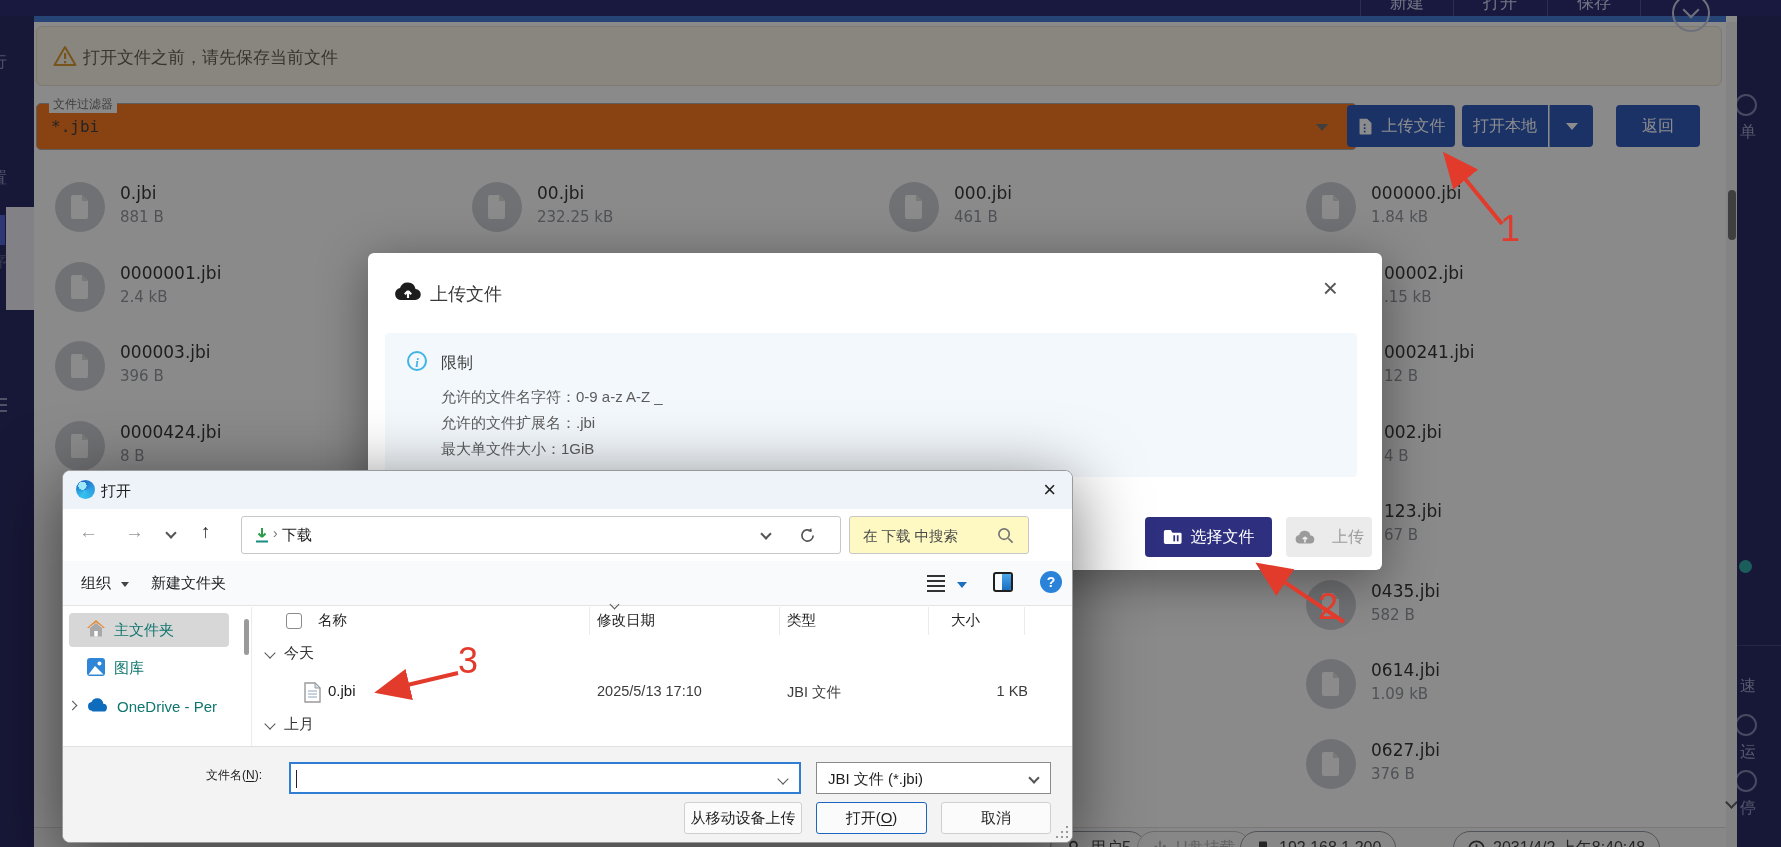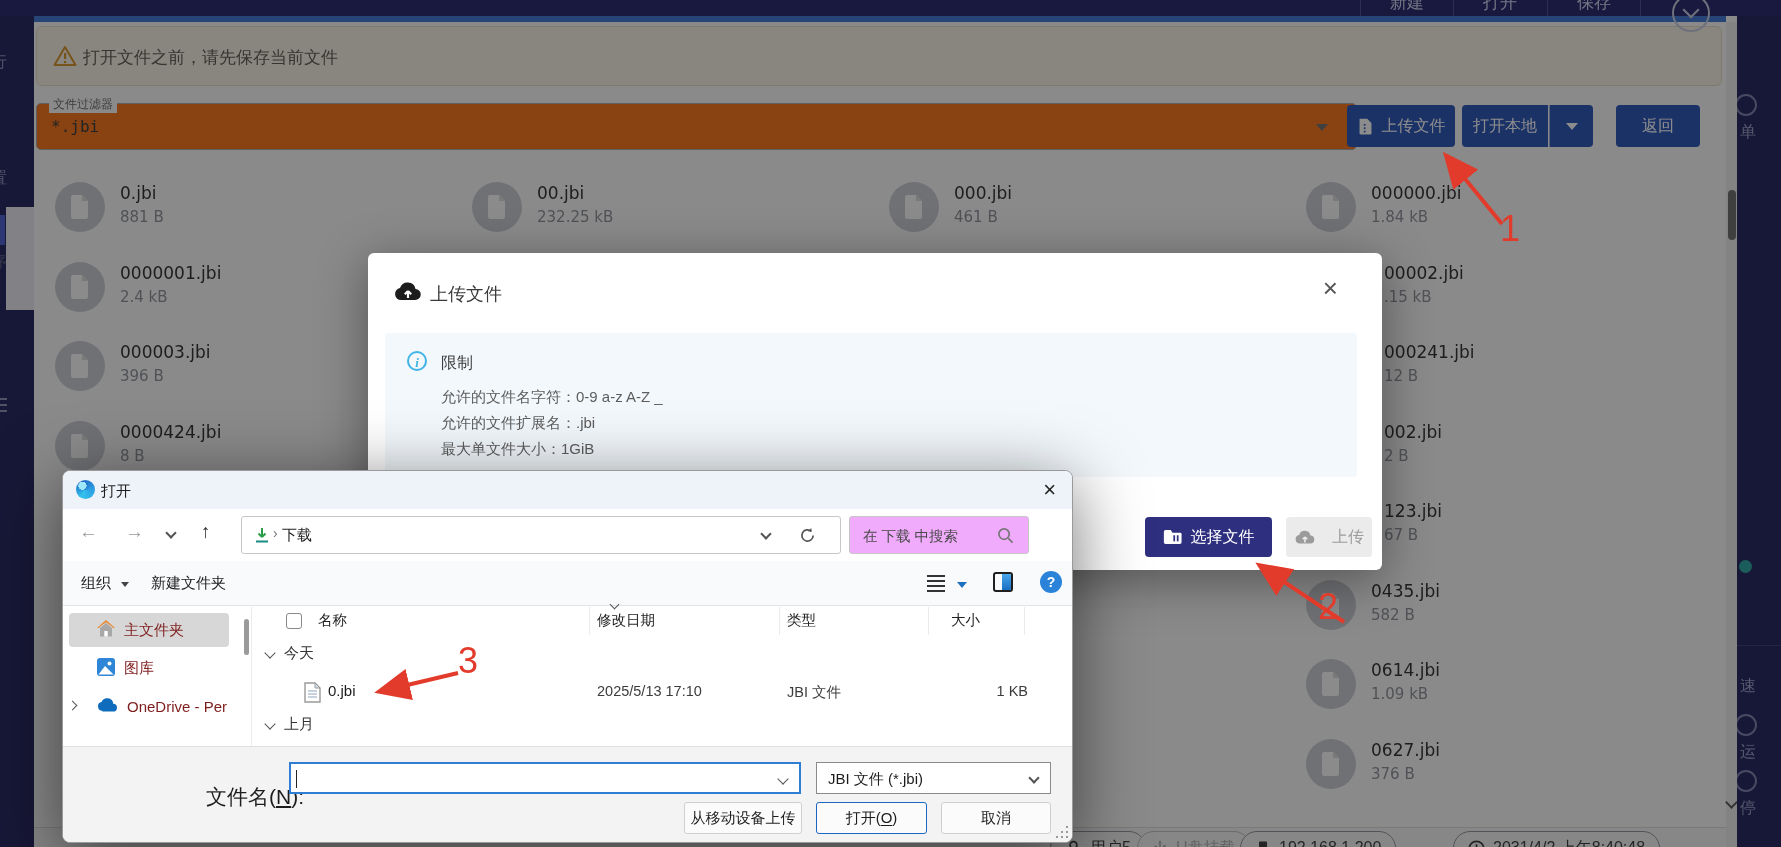--- a/index.html
+++ b/index.html
@@ -82,54 +82,54 @@
   #osd-title { position:absolute; left:38px; top:11px; font-size:15px; color:#1d1d1d; }
   #edge-icon { position:absolute; left:13px; top:9px; width:19px; height:19px; border-radius:50%;
     background: radial-gradient(circle at 34% 30%, #9fe8fa 0 22%, rgba(0,0,0,0) 23%), conic-gradient(from 210deg, #35c3ee, #1d63c4, #2e9fe2, #35c3ee); }
   #osd-close { position:absolute; right:16px; top:6px; font-size:22px; color:#222; }
   .nav-ico { position:absolute; top:50px; font-size:19px; color:#999; }
   #nav-up { color:#333; }
   .chev-s { position:absolute; width:8px; height:8px; border-right:2px solid #555; border-bottom:2px solid #555; transform:rotate(45deg); }
   #addrbar { position:absolute; left:178px; top:45px; width:600px; height:38px; border:1px solid #c7c7c7; border-radius:3px; background:#fff; }
   #addr-crumb { position:absolute; left:40px; top:9px; font-size:15px; color:#1d1d1d; }
   #addr-sep { position:absolute; left:27px; top:8px; font-size:14px; color:#777; }
-  #searchbox { position:absolute; left:786px; top:45px; width:180px; height:38px; border:1px solid #c7c7c7; border-radius:3px; background:#f0abfc; }
+  #searchbox { position:absolute; left:786px; top:45px; width:180px; height:38px; border:1px solid #c7c7c7; border-radius:3px; background:#fef9c3; }
   #search-text { position:absolute; left:13px; top:10px; font-size:14.5px; color:#4a4a4a; }
   #osd-toolbar { position:absolute; left:0; top:90px; width:100%; height:45px; background:#f8fafc; border-bottom:1px solid #e4e4e4; }
   #tb-organize { position:absolute; left:18px; top:13px; font-size:15px; color:#1d1d1d; }
   #tb-org-tri { position:absolute; left:58px; top:21px; width:0; height:0; border-left:4.5px solid transparent; border-right:4.5px solid transparent; border-top:5px solid #444; }
   #tb-newfolder { position:absolute; left:88px; top:13px; font-size:15px; color:#1d1d1d; }
   #tb-list { position:absolute; left:864px; top:14px; width:18px; }
   #tb-list div { height:2px; background:#333; margin-bottom:3px; }
   #tb-list-tri { position:absolute; left:894px; top:21px; width:0; height:0; border-left:5px solid transparent; border-right:5px solid transparent; border-top:6px solid #1d6fc0; }
   #tb-pane { position:absolute; left:930px; top:11px; width:20px; height:20px; border:2px solid #1f1f1f; border-radius:3px; overflow:hidden; }
   #tb-pane div { position:absolute; right:0; top:0; width:9px; height:100%; background:linear-gradient(#4aa7ea,#1b6ec2); }
   #tb-help { position:absolute; left:977px; top:10px; width:22px; height:22px; border-radius:50%; background:#2a83d8; color:#fff; font-size:14px; font-weight:bold; text-align:center; line-height:22px; }
   #osd-sidebar { position:absolute; left:0; top:136px; width:188px; height:174px; }
-  .sb-item { position:absolute; left:6px; width:160px; height:34px; border-radius:4px; display:flex; align-items:center; gap:9px; padding-left:28px; font-size:15px; color:#7f1d1d; white-space:nowrap; overflow:hidden; }
+  .sb-item { position:absolute; left:6px; width:160px; height:34px; border-radius:4px; display:flex; align-items:center; gap:9px; padding-left:18px; font-size:15px; color:#0f766e; white-space:nowrap; overflow:hidden; }
   .sb-item.sel { background:#d7d7d7; }
   .sb-exp { position:absolute; left:6px; width:7px; height:7px; border-right:1.7px solid #555; border-bottom:1.7px solid #555; transform:rotate(-45deg); }
   #sb-scroll { position:absolute; left:181px; top:148px; width:5px; height:36px; background:#9a9a9a; border-radius:3px; }
   #osd-vdiv { position:absolute; left:188px; top:136px; width:1px; height:237px; background:#ececec; }
 
   #osd-list { position:absolute; left:188px; top:136px; width:823px; height:139px; }
   #hdr-check { position:absolute; left:35px; top:6px; width:16px; height:16px; border:1.6px solid #8a8a8a; border-radius:3px; }
   .hdr-txt { position:absolute; top:4px; font-size:14.5px; color:#1f1f1f; }
   .hdr-sep { position:absolute; top:0; width:1px; height:28px; background:#ebebeb; }
   #hdr-sort { position:absolute; left:360px; top:-6px; width:7px; height:7px; border-right:1.6px solid #555; border-bottom:1.6px solid #555; transform:rotate(45deg); }
   .grp-chev { position:absolute; left:15px; width:8px; height:8px; border-right:1.7px solid #555; border-bottom:1.7px solid #555; transform:rotate(45deg); }
   .grp-label { position:absolute; left:33px; font-size:15px; color:#333; }
   #row-file { position:absolute; left:0; top:70px; width:100%; height:32px; }
   #row-name { position:absolute; left:77px; top:5px; font-size:15px; color:#1d1d1d; }
   #row-date { position:absolute; left:346px; top:6px; font-size:14.5px; color:#3c3c3c; }
   #row-type { position:absolute; left:536px; top:6px; font-size:14.5px; color:#3c3c3c; }
   #row-size { position:absolute; left:700px; top:6px; width:77px; text-align:right; font-size:14.5px; color:#3c3c3c; }
 
   #osd-bottom { position:absolute; left:0; top:275px; width:100%; height:98px; background:#f3f3f3; border-top:1px solid #e0e0e0; }
-  #fn-label { position:absolute; left:143px; top:36px; font-size:21px; color:#1d1d1d; }
+  #fn-label { position:absolute; left:143px; top:20px; font-size:12px; color:#1d1d1d; }
   #fn-input { position:absolute; left:226px; top:15px; width:512px; height:32px; background:#fff; border:2px solid #2f7ed3; }
   #fn-caret { position:absolute; left:5px; top:6px; width:1px; height:18px; background:#222; }
   #fn-chev { position:absolute; right:12px; top:11px; width:8px; height:8px; border-right:1.6px solid #555; border-bottom:1.6px solid #555; transform:rotate(45deg); }
   #ft-select { position:absolute; left:753px; top:15px; width:235px; height:32px; background:#fff; border:1px solid #8a8a8a; }
   #ft-text { position:absolute; left:11px; top:7px; font-size:15px; color:#1d1d1d; }
   .osd-btn { position:absolute; top:55px; height:32px; background:#fbfbfb; border:1px solid #cfcfcf; border-radius:3px; font-size:15px; color:#1d1d1d; display:flex; align-items:center; justify-content:center; }
   #btn-mobile { left:621px; width:118px; }
   #btn-open { left:753px; width:111px; border:1.5px solid #1a66c0; }
   #btn-cancel { left:878px; width:110px; }
   #osd-grip { position:absolute; right:4px; bottom:4px; width:14px; height:14px; }
@@ -282,21 +282,21 @@
             <svg width="20" height="24" viewBox="0 0 20 24">
               <path d="M3 0h9l6 6v16a2 2 0 0 1-2 2H3a2 2 0 0 1-2-2V2a2 2 0 0 1 2-2z" fill="#fdfdfd"></path>
               <path d="M12 0l6 6h-6z" fill="#dcdcdc"></path>
             </svg>
           </div>
           <div class="g-name" style="left: 86px; top: 399.5px;">0000424.jbi</div>
           <div class="g-size" style="left: 86px; top: 424.5px;">8 B</div>
         </div>
         <div class="grid-item">
           <div class="g-name" style="left: 1350px; top: 399.5px;">002.jbi</div>
-          <div class="g-size" style="left: 1350px; top: 424.5px;">2 B</div>
+          <div class="g-size" style="left: 1350px; top: 424.5px;">4 B</div>
         </div>
         <div class="grid-item">
           <div class="g-name" style="left: 1350px; top: 479px;">123.jbi</div>
           <div class="g-size" style="left: 1350px; top: 504px;">67 B</div>
         </div>
         <div class="grid-item">
           <div class="g-avatar" style="left: 1272px; top: 557.5px;">
             <svg width="20" height="24" viewBox="0 0 20 24">
               <path d="M3 0h9l6 6v16a2 2 0 0 1-2 2H3a2 2 0 0 1-2-2V2a2 2 0 0 1 2-2z" fill="#fdfdfd"></path>
               <path d="M12 0l6 6h-6z" fill="#dcdcdc"></path>

